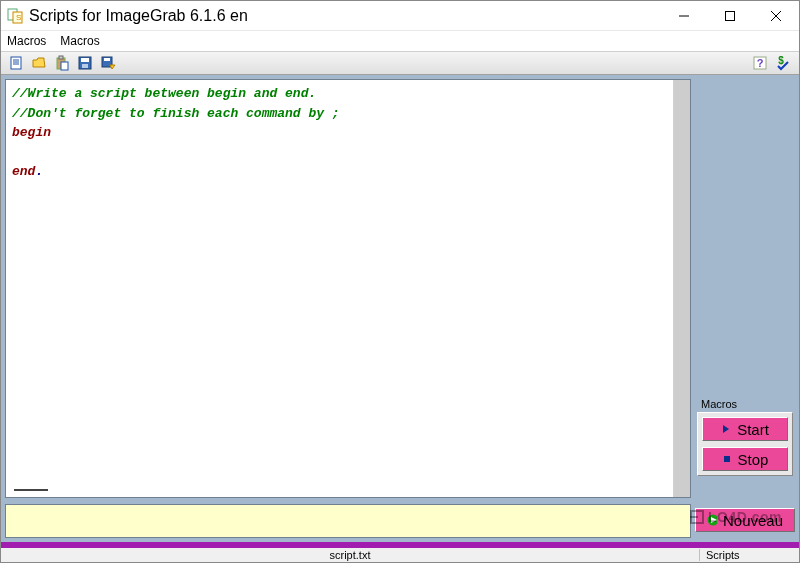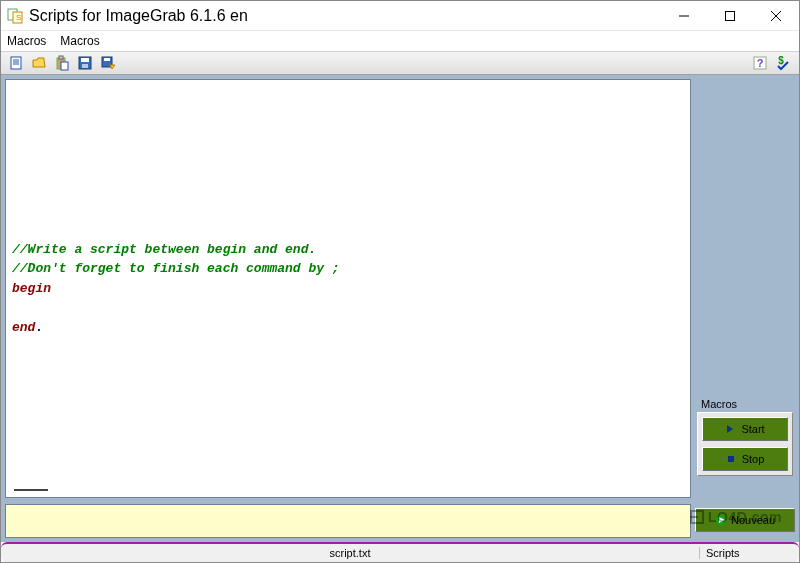--- a/index.html
+++ b/index.html
@@ -100,21 +100,20 @@
       min-width: 0;
     }
 
     .editor-wrap {
       flex: 1;
       background: #fff;
       border: 1px solid #708090;
       position: relative;
       display: flex;
       min-height: 0;
-      align-items: center;
     }
     .editor {
       flex: 1;
       padding: 4px 6px;
       font-family: "Courier New", monospace;
       font-size: 13px;
       line-height: 1.5;
       white-space: pre;
       overflow: hidden;
       font-weight: bold;
@@ -174,52 +173,51 @@
       border: 1px solid #fff;
       border-right-color: #888;
       border-bottom-color: #888;
       padding: 4px;
       display: flex;
       flex-direction: column;
       gap: 6px;
     }
     .btn3d {
       height: 24px;
-      background: #4d7c0f;
+      background: #ec4899;
       border: 1px solid #fff;
       border-right-color: #707070;
       border-bottom-color: #707070;
       display: flex;
       align-items: center;
       justify-content: center;
       gap: 6px;
-      font-size: 11px;
+      font-size: 15px;
       cursor: default;
       padding: 0 6px;
     }
     .btn3d .ico {
       width: 10px; height: 10px;
       display: flex;
       align-items: center;
       justify-content: center;
     }
 
     .execute-wrap {
       margin-top: 30px;
       margin-bottom: 6px;
     }
 
     .statusbar {
       height: 20px;
       background: #f0f0f0;
-      border-top: 2px solid #a21caf;
+      border-top: 6px solid #a21caf;
       display: flex;
       align-items: center;
       font-size: 11px;
-      border-radius: 6px;
     }
     .statusbar .sb-center {
       flex: 1;
       text-align: center;
     }
     .statusbar .sb-right {
       width: 100px;
       border-left: 1px solid #c0c0c0;
       padding-left: 6px;
     }

